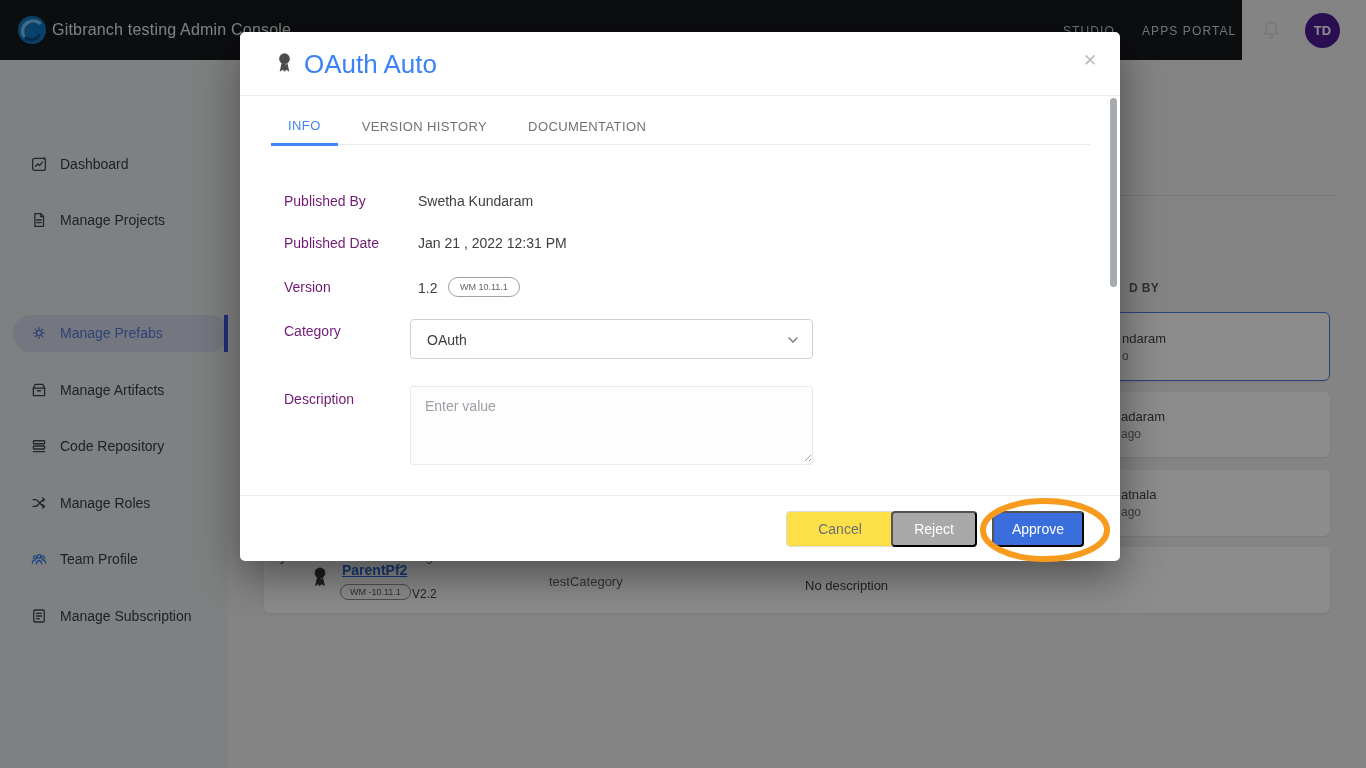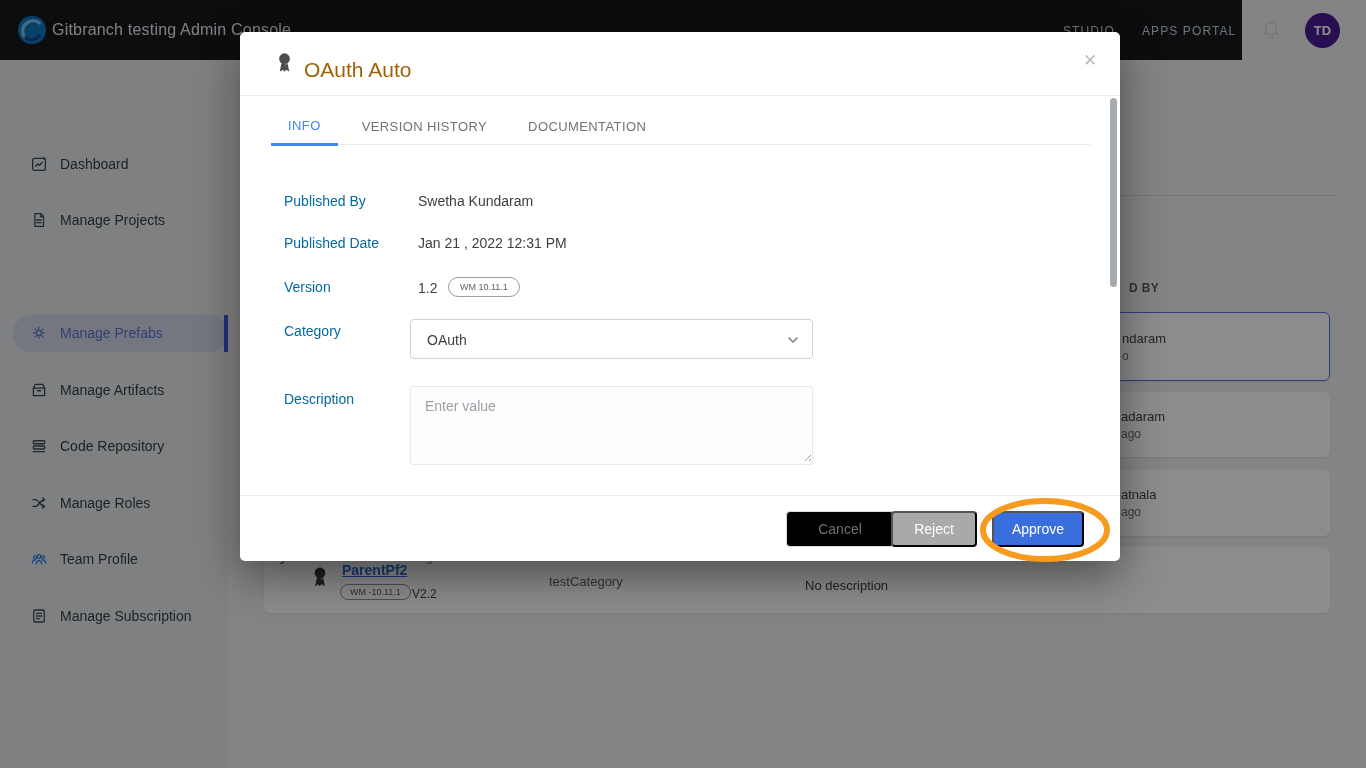--- a/index.html
+++ b/index.html
@@ -48,47 +48,47 @@
   .cell-publisher { left:804px; top:17px; font-size:13px; font-weight:500; color:#3f4449; }
   .cell-time { left:804px; top:35px; font-size:12px; color:#6b7075; }
 
   
   .overlay { position:absolute; inset:0; background:rgba(0,0,0,0.45); z-index:50; }
 
   
   .modal { position:absolute; left:240px; top:32px; width:880px; height:529px; background:#fff; border-radius:5px;
            box-shadow:0 14px 44px rgba(0,0,0,.45); z-index:100; }
   .modal-title-icon { position:absolute; left:33px; top:19px; width:23px; height:25px; }
-  .modal-title { position:absolute; left:64px; top:17px; font-size:21px; color:#a16207; font-weight:500;margin-top:9px; }
+  .modal-title { position:absolute; left:64px; top:17px; font-size:26px; color:#3b82f6; font-weight:500; }
   .modal-close { position:absolute; left:836px; top:14px; width:28px; height:28px; font-size:17px; color:#b9bcc0;
                  display:flex; align-items:center; justify-content:center; cursor:pointer; }
   .modal-hdiv { position:absolute; left:0; top:63px; width:880px; height:1px; background:#ebedef; }
   .tabs { position:absolute; left:31px; top:64px; width:819px; height:49px; display:flex; border-bottom:1px solid #e8eaec; }
   .tab { padding:0 17px 10px; margin-right:7px; display:flex; align-items:flex-end; font-size:13px; font-weight:500;
          letter-spacing:.4px; color:#6e7378; cursor:pointer; }
   .tab.active { color:var(--tab-active); border-bottom:3px solid var(--tab-active); margin-bottom:-2px; }
-  .f-label { position:absolute; left:44px; font-size:14px; color:#0369a1; }
+  .f-label { position:absolute; left:44px; font-size:14px; color:#701a75; }
   .f-value { position:absolute; left:178px; font-size:14px; color:#3c4043; }
   .ver-badge { position:absolute; left:208px; top:245px; border:1px solid #9aa0a4; border-radius:11px; padding:4px 11px;
                font-size:9px; color:#606468; }
   .select { position:absolute; left:170px; top:287px; width:403px; height:40px; border:1px solid #cfd2d4; border-radius:4px;
             background:#fff; cursor:pointer; }
   .select .sel-text { position:absolute; left:16px; top:12px; font-size:14px; color:#3c4043; }
   .select .chev { position:absolute; right:11px; top:12px; width:16px; height:16px; }
   .ta-wrap { position:absolute; left:170px; top:354px; width:403px; height:79px; }
   textarea.desc { width:403px; height:79px; border:1px dotted #d4d6d8; border-radius:3px; background:#fdfdfd;
                   font-family:inherit; font-size:14px; color:#3c4043; padding:11px 14px; resize:none; outline:none; }
   textarea.desc::placeholder { color:#9aa0a6; }
   .ta-grip { position:absolute; right:2px; bottom:4px; width:9px; height:9px; pointer-events:none;
              background:repeating-linear-gradient(135deg, transparent 0 2px, #9aa0a6 2px 3px); 
              clip-path:polygon(100% 0, 100% 100%, 0 100%); }
   .modal-fdiv { position:absolute; left:0; top:463px; width:880px; height:1px; background:#ebedef; }
   .btn { position:absolute; top:479px; height:36px; border-radius:4px; font-size:14px; font-weight:500;
          display:flex; align-items:center; justify-content:center; cursor:pointer; }
-  .btn-cancel { left:546px; width:108px; background:#000000; border:1px solid #d9dbdd; color:#6b7075; }
+  .btn-cancel { left:546px; width:108px; background:#fde047; border:1px solid #d9dbdd; color:#6b7075; }
   .btn-reject { left:651px; width:86px; background:var(--reject); color:#fff; }
   .btn-approve { left:752px; width:92px; background:var(--accent); color:#fff; }
   .scroll-thumb { position:absolute; left:870px; top:66px; width:7px; height:189px; border-radius:4px; background:#a6abaf; cursor:pointer; }
 
   
   .annotation { position:absolute; left:975px; top:493px; z-index:110; pointer-events:none; }
 </style>
 </head>
 <body>
 

